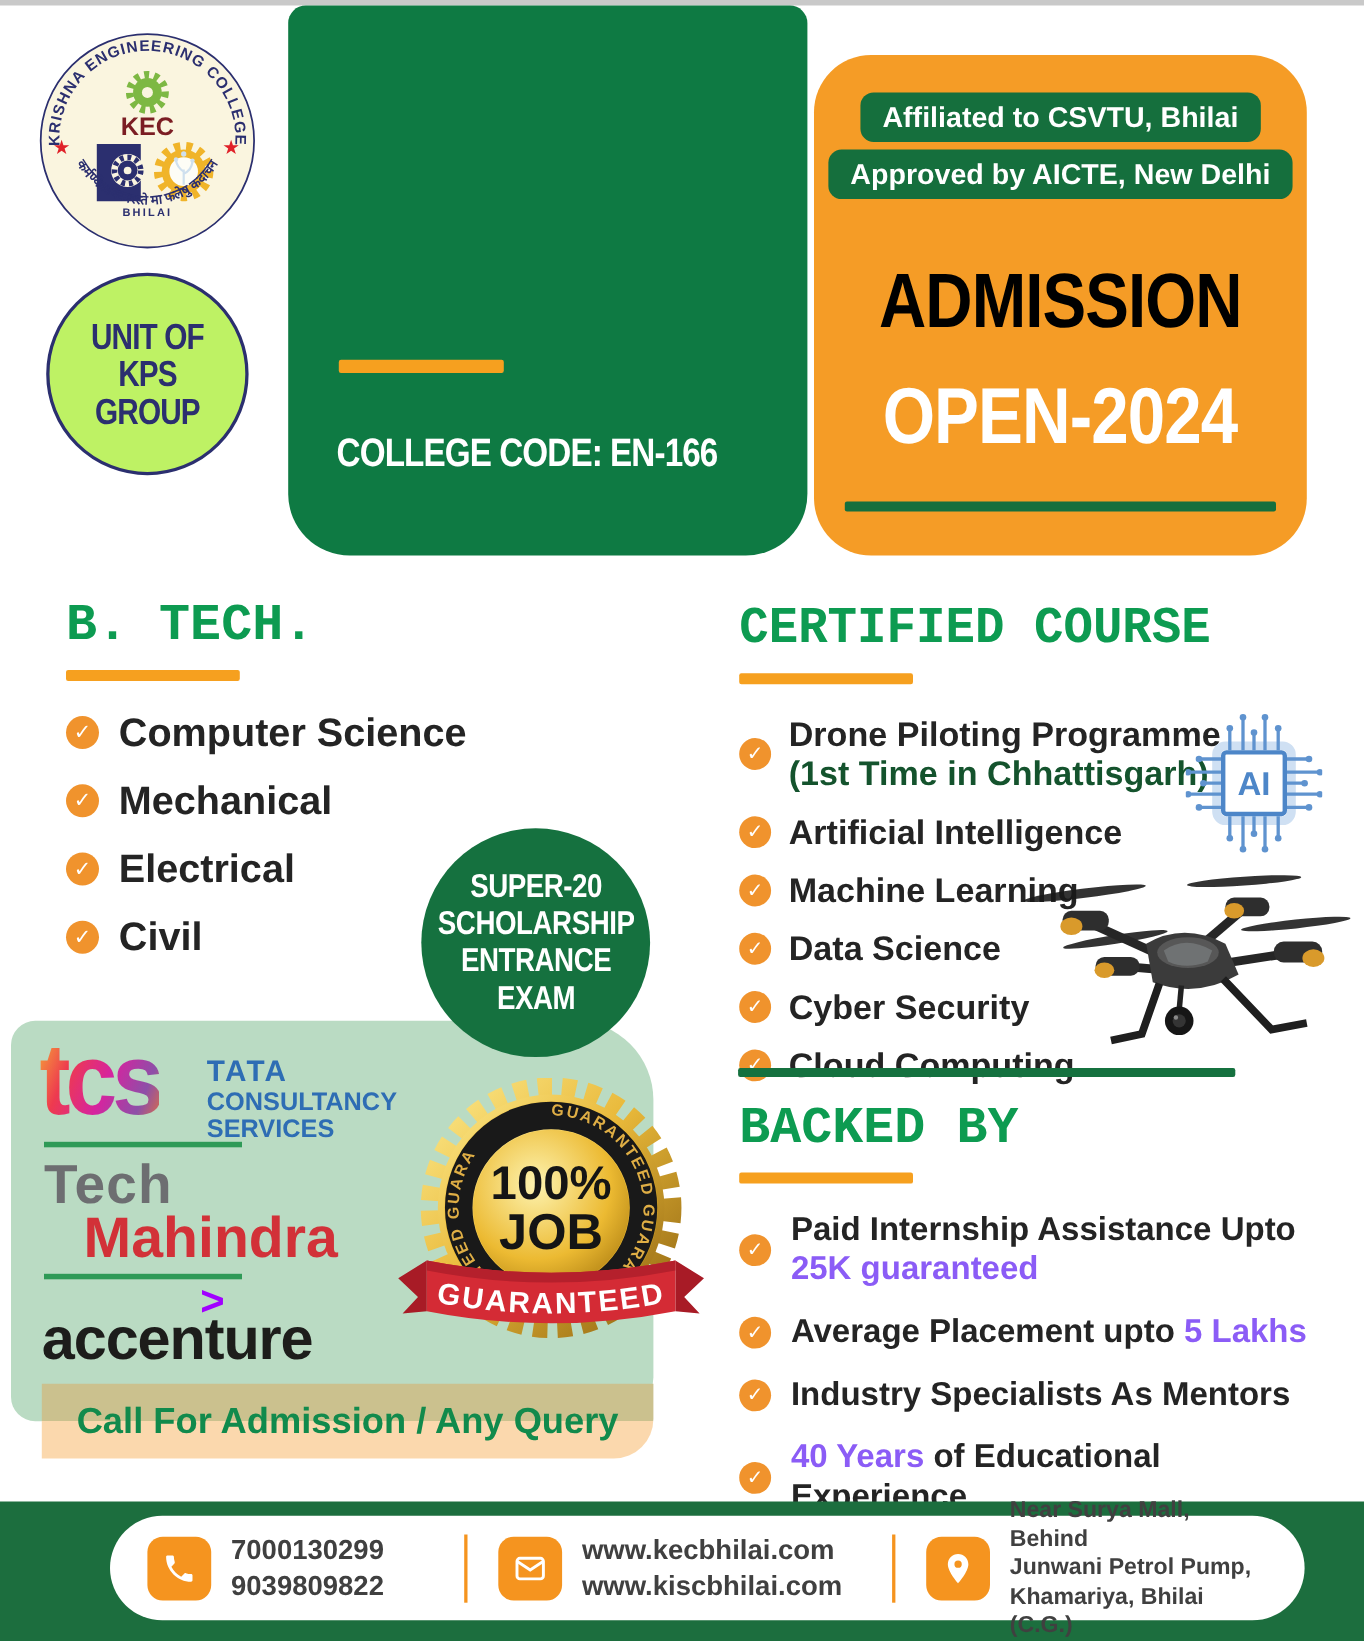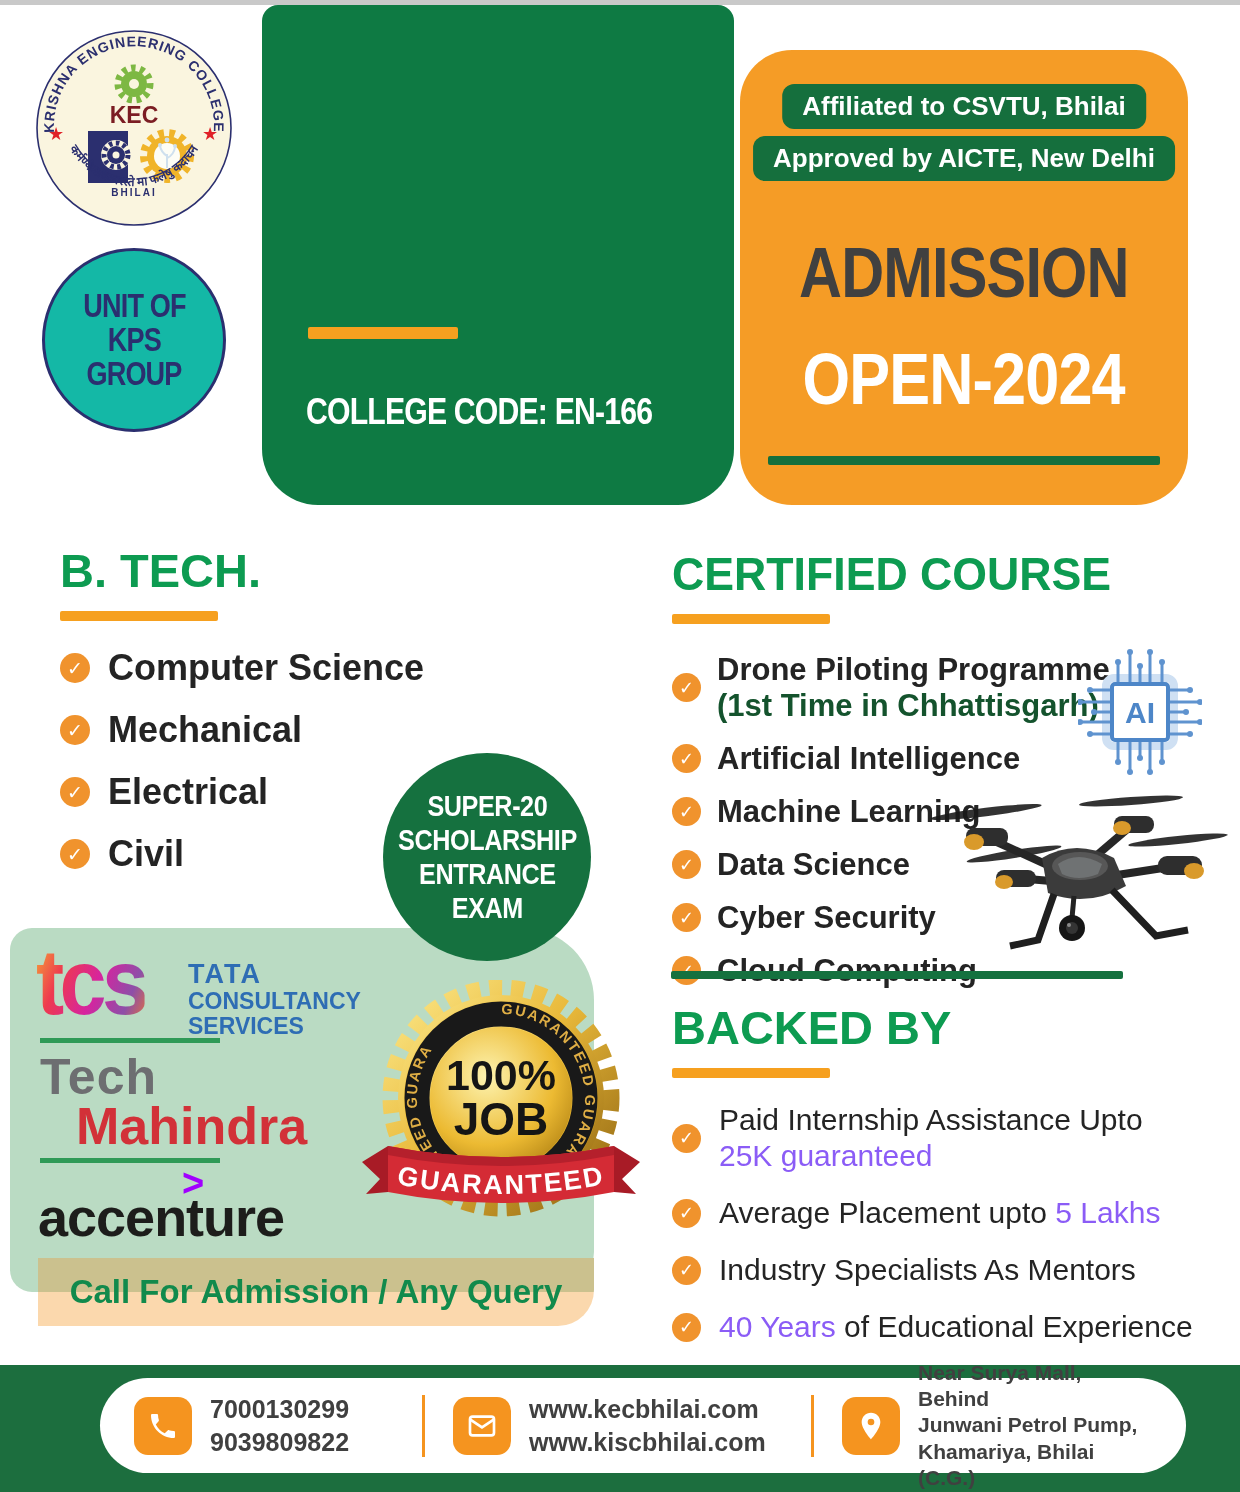--- a/index.html
+++ b/index.html
@@ -21,36 +21,36 @@
   #title-dash{position:absolute;left:46px;top:322px;width:150px;height:12px;background:#f6a01f;border-radius:2px;}
   #college-code{position:absolute;left:44px;top:386px;color:#ffffff;font-weight:800;font-size:36px;}
 
   
   #orange-panel{left:740px;top:50px;width:448px;height:455px;background:#f59c26;border-radius:52px;}
   .pill{position:absolute;left:50%;transform:translateX(-50%);background:#156f3d;color:#ffffff;
         font-weight:700;font-size:26px;padding:7px 20px;border-radius:12px;white-space:nowrap;}
   #pill1{top:34px;}
   #pill2{top:86px;}
   #admission-line{position:absolute;left:0;top:183px;width:100%;text-align:center;
-                  font-weight:800;font-size:70px;color:#404040;}
+                  font-weight:800;font-size:70px;color:#000000;}
   #open-line{position:absolute;left:0;top:288px;width:100%;text-align:center;
              font-weight:800;font-size:72px;color:#ffffff;}
   #admission-underline{position:absolute;left:28px;top:406px;width:392px;height:9px;background:#156f3d;border-radius:2px;}
 
   
   #emblem{left:34px;top:28px;}
   #unit-circle{left:42px;top:248px;width:178px;height:178px;border-radius:50%;
-               background:#14b8a6;border:3px solid #2b2f6f;display:flex;flex-direction:column;
-               align-items:center;justify-content:center;color:#2b2f6f;font-weight:800;
+               background:#bef264;border:3px solid #2b2f6f;display:flex;flex-direction:column;
+               justify-content:center;color:#2b2f6f;font-weight:800;
                font-size:33px;line-height:1.04;text-align:center;}
   #unit-circle span{display:inline-block;transform:scaleX(.82);letter-spacing:-1px;}
 
   
   #btech{left:60px;top:543px;width:540px;}
-  .sec-title{font-weight:800;font-size:47px;color:#0d9b51;}
+  .sec-title{font-weight:800;font-size:47px;color:#0d9b51;font-family:Liberation Mono, monospace;}
   .sec-underline{width:158px;height:10px;background:#f6a01f;border-radius:2px;margin-top:13px;}
   #btech .list{margin-top:26px;display:flex;flex-direction:column;gap:20px;}
   .check-item{display:flex;align-items:center;gap:18px;}
   .check{flex:0 0 auto;width:30px;height:30px;border-radius:50%;background:#f0932d;color:#ffffff;
          font-size:19px;font-weight:700;display:flex;align-items:center;justify-content:center;}
   #btech .itm{font-weight:700;font-size:36px;color:#242424;}
 
   
   #super-circle{left:383px;top:753px;width:208px;height:208px;border-radius:50%;background:#15713f;
                 display:flex;flex-direction:column;align-items:center;justify-content:center;
@@ -63,21 +63,21 @@
   .c-item{display:flex;align-items:center;gap:16px;}
   .c-check{flex:0 0 auto;width:29px;height:29px;border-radius:50%;background:#f0932d;color:#fff;
            font-size:18px;font-weight:700;display:flex;align-items:center;justify-content:center;}
   .c-text{font-weight:700;font-size:31px;color:#242424;line-height:1.16;}
   .c-sub{color:#14532d;}
 
   
   #backed-sep{left:671px;top:971px;width:452px;height:8px;background:#15713f;border-radius:2px;}
   #backed{left:672px;top:1000px;width:545px;}
   #backed .list{margin-top:24px;display:flex;flex-direction:column;gap:21px;}
-  .b-text{font-weight:400;font-size:30px;line-height:1.2;}
+  .b-text{font-weight:700;font-size:30px;line-height:1.2;}
   .seg-dark{color:#242424;}
   .seg-orange{color:#8b5cf6;}
 
   
   #mint{left:10px;top:928px;width:584px;height:364px;background:#badbc3;
         border-radius:22px 72px 40px 22px;}
   #tcs-logo{position:absolute;left:26px;top:2px;font-weight:700;font-size:92px;letter-spacing:-5px;
             background:linear-gradient(115deg,#f7b733 0%,#ee3a4f 28%,#d6249f 55%,#8d4fa8 80%,#f0772e 100%);
             -webkit-background-clip:text;background-clip:text;color:transparent;transform:scaleX(.92);transform-origin:left center;}
   #tata-block{position:absolute;left:178px;top:32px;color:#2e6db4;font-weight:700;line-height:1.08;}

